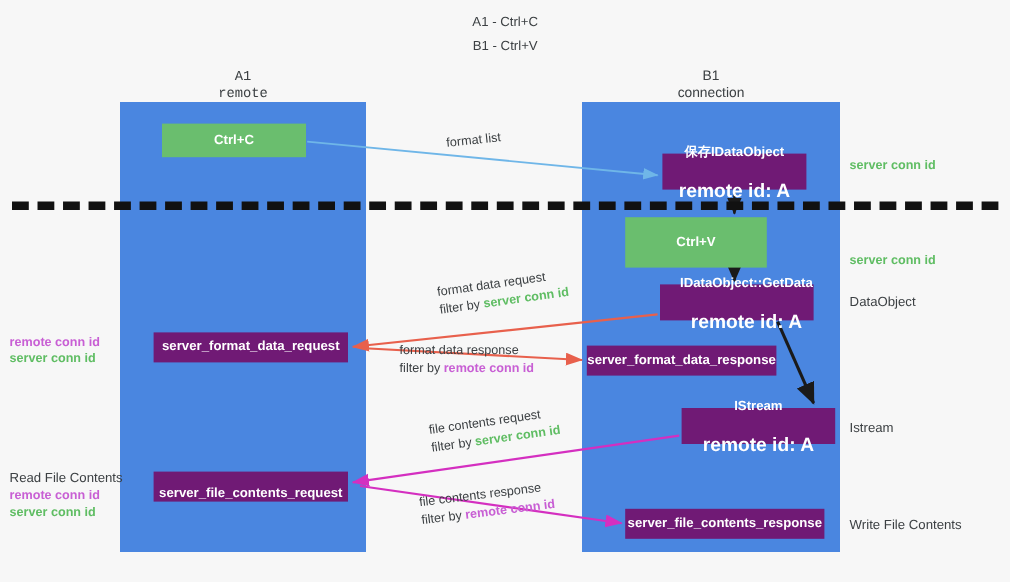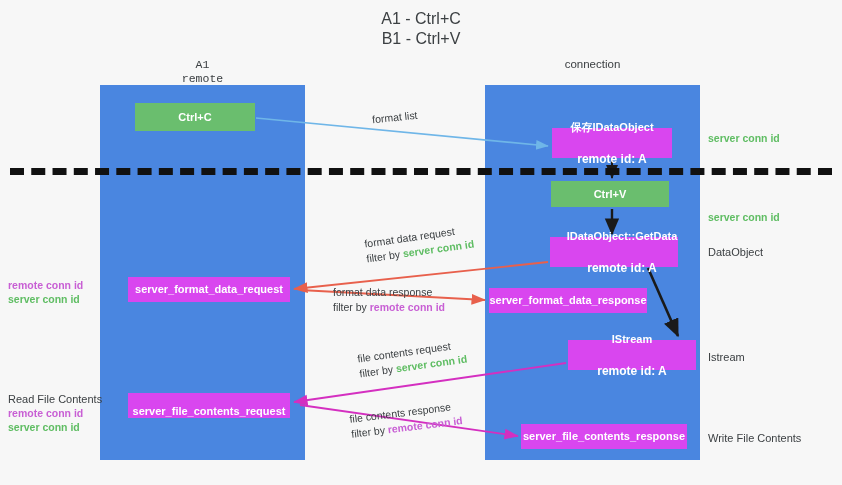--- a/index.html
+++ b/index.html
@@ -19,43 +19,43 @@
   .lane-head{
     position:absolute;text-align:center;font-size:11.5px;
     line-height:13.5px;color:#3c4043;
   }
   #head-a1{left:130px;top:58px;width:145px;font-family:Liberation Mono, monospace;}
   #head-b1{left:520px;top:58px;width:145px;}
 
   
   #title{
     position:absolute;left:0;top:9px;width:842px;text-align:center;
-    font-size:16px;line-height:20px;color:#3c4043;
+    font-size:11px;line-height:20px;color:#3c4043;
   }
 
   
   #separator{
     position:absolute;left:10px;top:168px;width:822px;height:0;
     border-top:7px dashed #111;
   }
 
   
   .box{
     position:absolute;box-sizing:border-box;
     display:flex;flex-direction:column;align-items:center;
     justify-content:center;text-align:center;
     color:#ffffff;font-size:11px;line-height:13px;font-weight:bold;
   }
-  .box.orange{background:#d946ef;}
+  .box.orange{background:#701a75;}
   .box.green{background:#6abe6e;}
-  .box .l2{font-size:12px;line-height:13px;margin-top:19px;}
+  .box .l2{font-size:16px;line-height:13px;margin-top:19px;}
 
   #box-ctrlc{left:135px;top:103px;width:120px;height:28px;}
   #box-save-ido{left:552px;top:128px;width:120px;height:30px;}
-  #box-ctrlv{left:551px;top:181px;width:118px;height:26px;}
+  #box-ctrlv{left:521px;top:181px;width:118px;height:42px;}
   #box-getdata{left:550px;top:237px;width:128px;height:30px;padding-left:16px;}
   #box-istream{left:568px;top:340px;width:128px;height:30px;}
   #box-sfdreq{left:128px;top:277px;width:162px;height:25px;}
   #box-sfdresp{left:489px;top:288px;width:158px;height:25px;}
   #box-sfcreq{left:128px;top:393px;width:162px;height:25px;justify-content:flex-end;}
   #box-sfcresp{left:521px;top:424px;width:166px;height:25px;}
 
   
   .ann{position:absolute;font-size:10.5px;line-height:14px;}
   .green-t{color:#5fbd63;font-weight:bold;}
@@ -94,20 +94,21 @@
   <div id="title">
     <div>A1 - Ctrl+C</div>
     <div>B1 - Ctrl+V</div>
   </div>
 
   <div id="head-a1" class="lane-head">
     <div>A1</div>
     <div>remote</div>
   </div>
   <div id="head-b1" class="lane-head">
+    <div>B1</div>
     <div>connection</div>
   </div>
 
   <div id="lane-a1" class="lane"></div>
   <div id="lane-b1" class="lane"></div>
 
   <svg id="wires" viewBox="0 0 842 485" xmlns="http://www.w3.org/2000/svg">
     <defs>
       <marker id="ah-blue" markerWidth="9" markerHeight="9" refX="7.5" refY="3" orient="auto" markerUnits="strokeWidth">
         <path d="M0,0 L8,3 L0,6 z" fill="#6fb6e8"></path>

